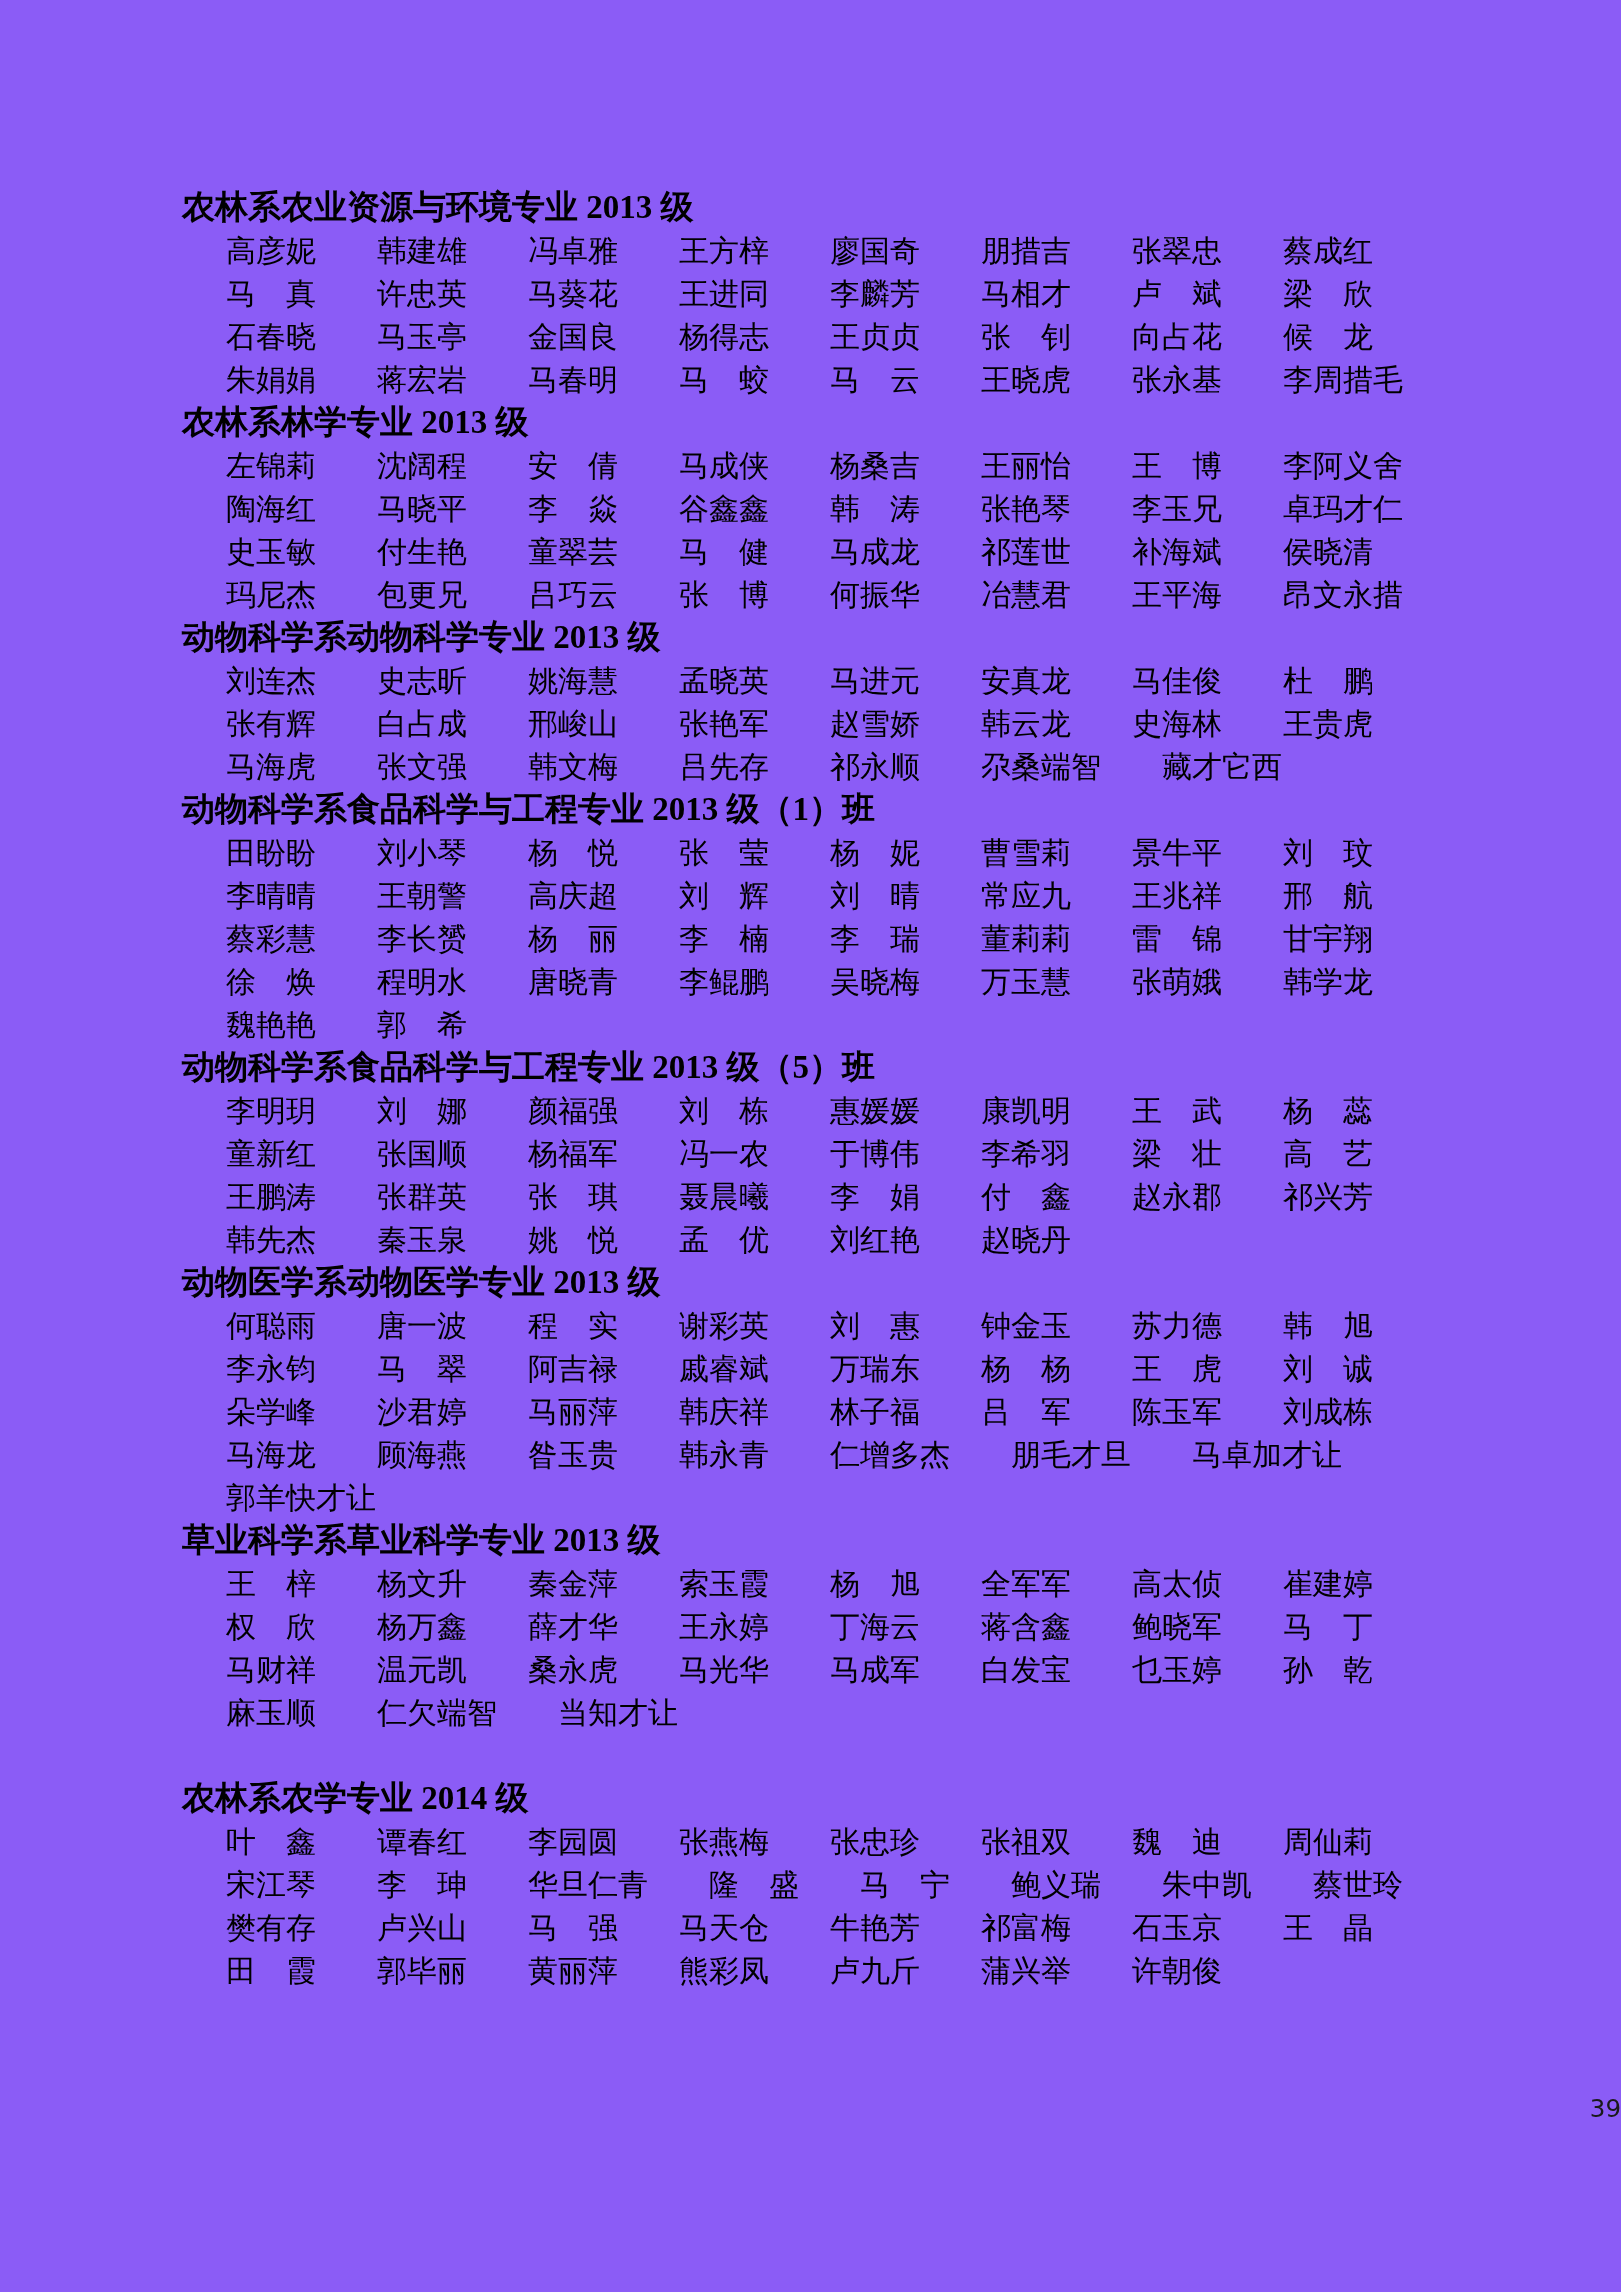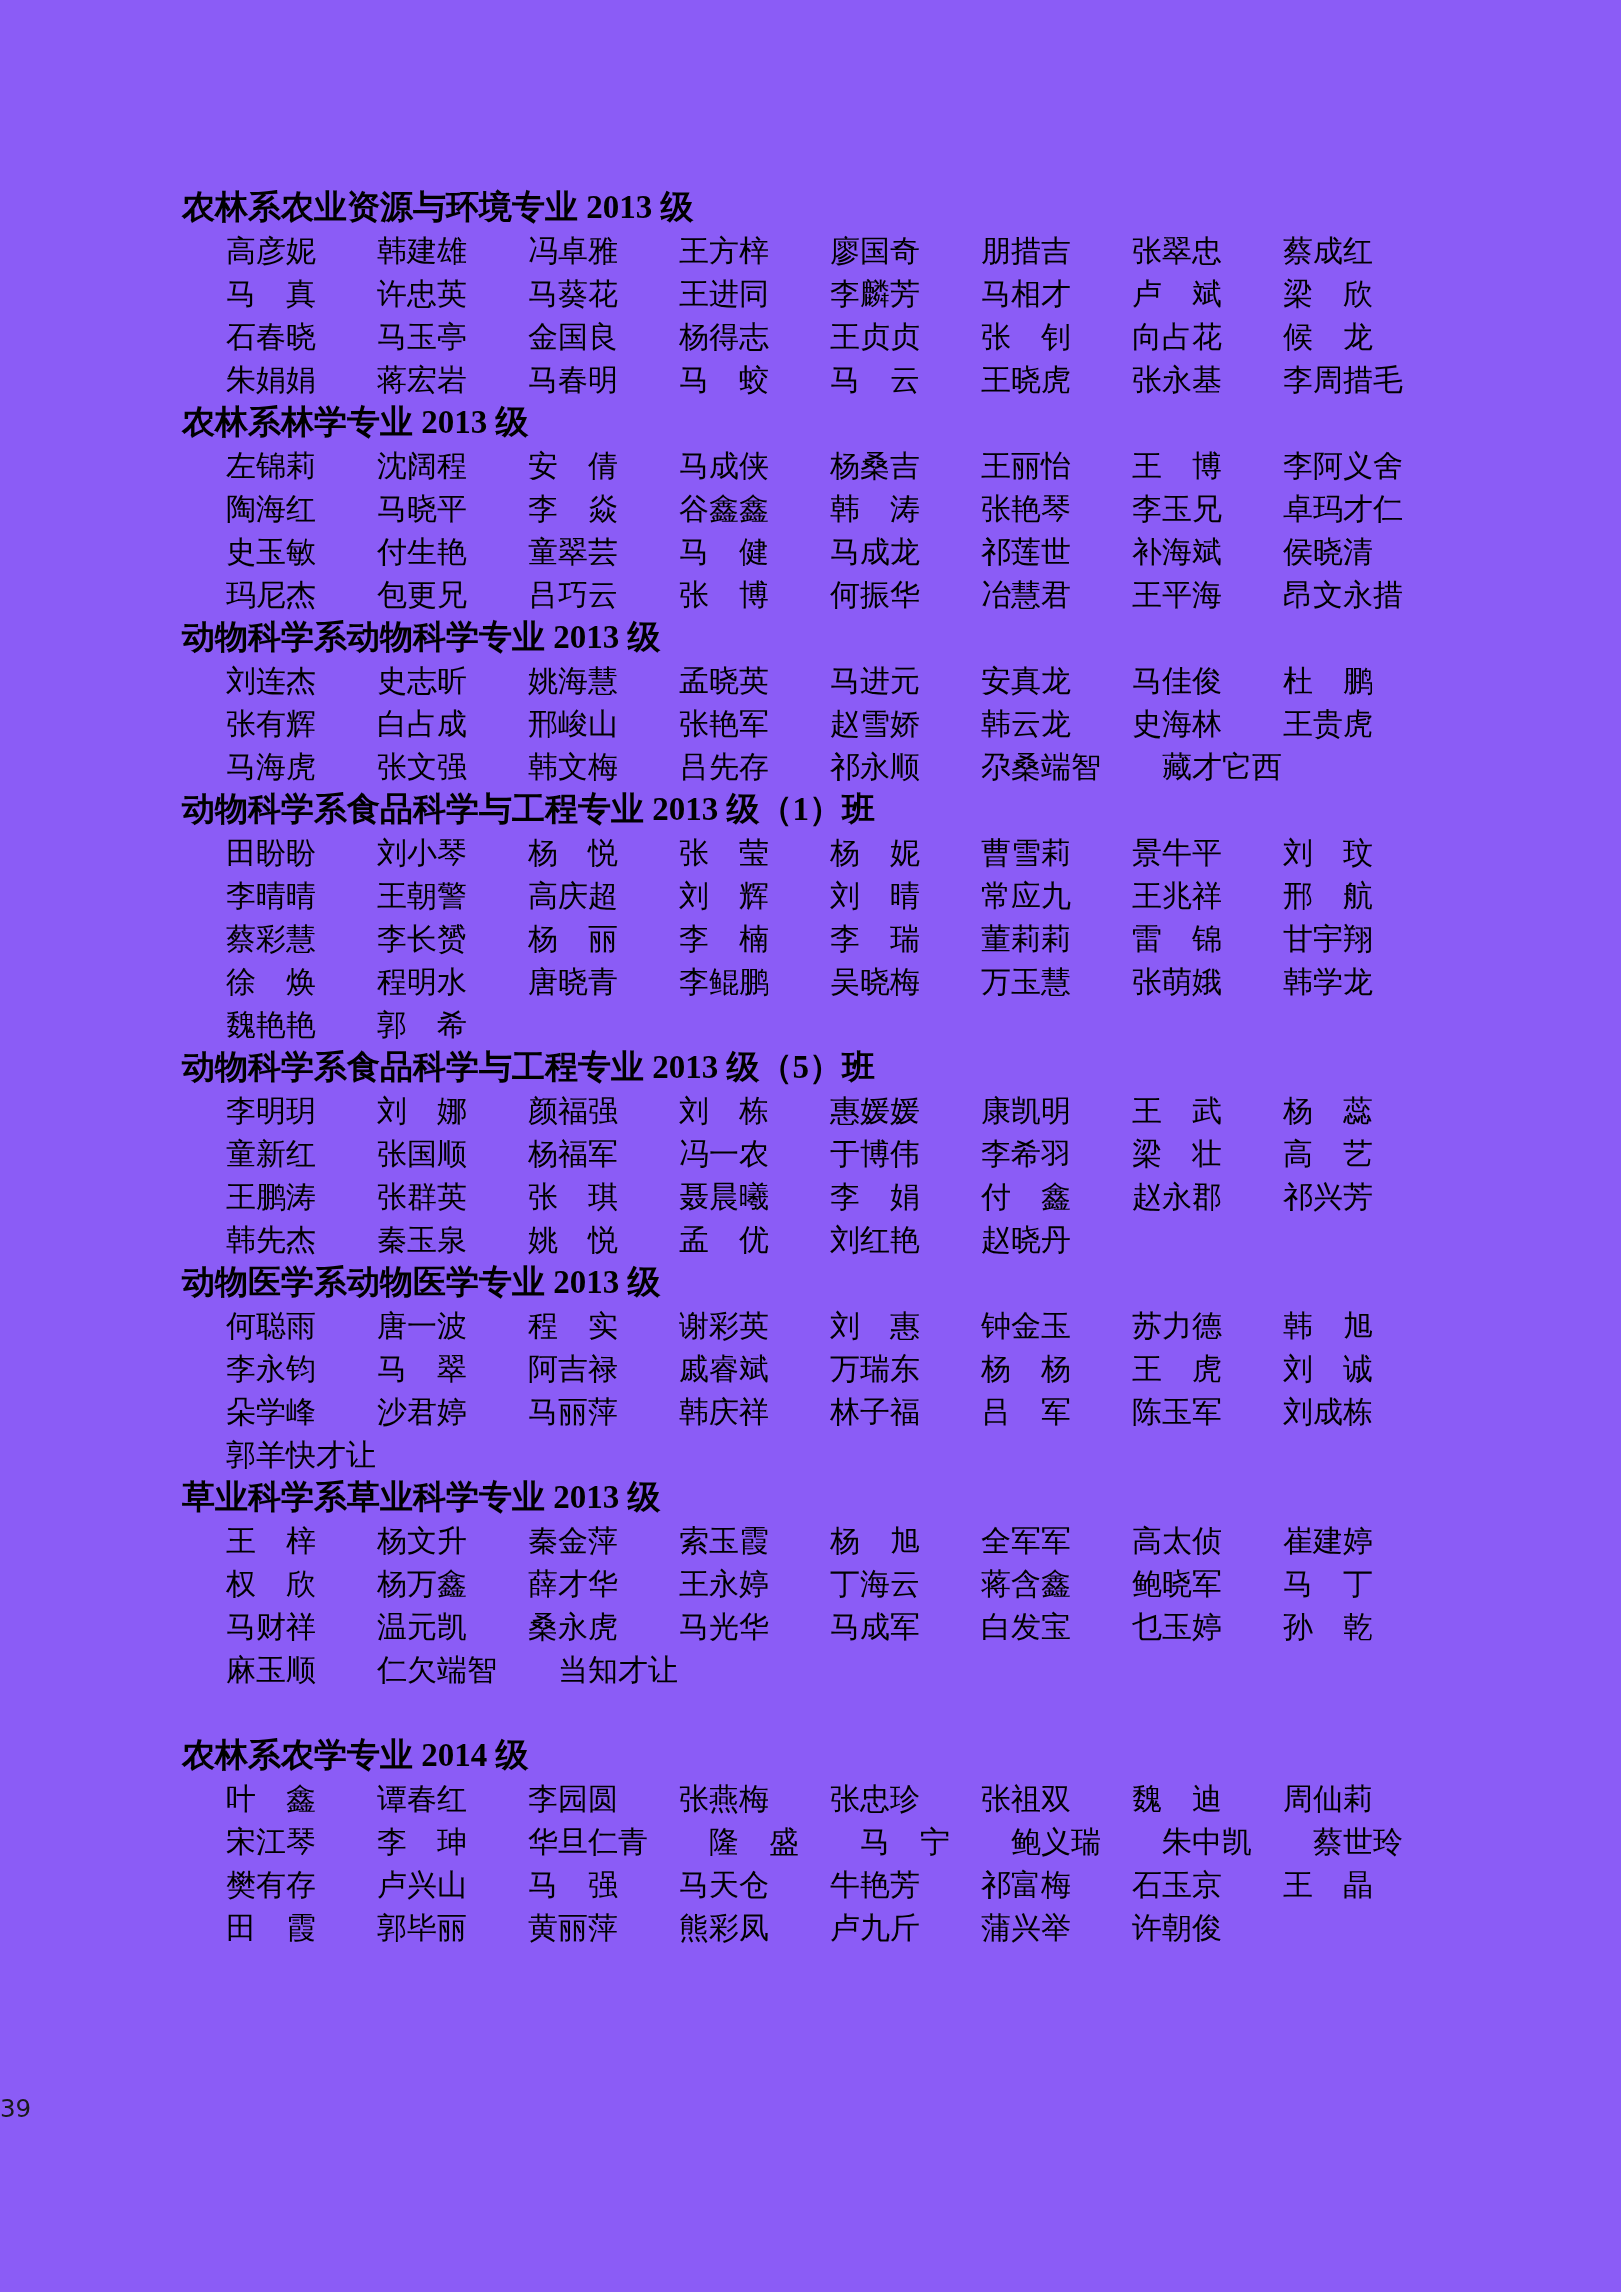--- a/index.html
+++ b/index.html
@@ -43,21 +43,21 @@
     display: inline-block;
     margin-right: 61px;
   }
   .name:last-child { margin-right: 0; }
   .section-spacer { height: 43px; }
   .page-number {
     position: absolute;
     top: 2094px;
     left: 0;
     width: 100%;
-    text-align: left;
+    text-align: right;
     font-family: "DejaVu Sans", "Liberation Sans", sans-serif;
     font-size: 24.5px;
     color: #1a1a1a;
   }
 </style>
 </head>
 <body>
 
 <div class="page">
   <main class="content" id="roster">
@@ -94,20 +94,21 @@
         <p class="row"><span class="name">李明玥</span><span class="name">刘　娜</span><span class="name">颜福强</span><span class="name">刘　栋</span><span class="name">惠媛媛</span><span class="name">康凯明</span><span class="name">王　武</span><span class="name">杨　蕊</span></p>
         <p class="row"><span class="name">童新红</span><span class="name">张国顺</span><span class="name">杨福军</span><span class="name">冯一农</span><span class="name">于博伟</span><span class="name">李希羽</span><span class="name">梁　壮</span><span class="name">高　艺</span></p>
         <p class="row"><span class="name">王鹏涛</span><span class="name">张群英</span><span class="name">张　琪</span><span class="name">聂晨曦</span><span class="name">李　娟</span><span class="name">付　鑫</span><span class="name">赵永郡</span><span class="name">祁兴芳</span></p>
         <p class="row"><span class="name">韩先杰</span><span class="name">秦玉泉</span><span class="name">姚　悦</span><span class="name">孟　优</span><span class="name">刘红艳</span><span class="name">赵晓丹</span></p>
       </section>
       <section class="section">
         <h2 class="heading">动物医学系动物医学专业 2013 级</h2>
         <p class="row"><span class="name">何聪雨</span><span class="name">唐一波</span><span class="name">程　实</span><span class="name">谢彩英</span><span class="name">刘　惠</span><span class="name">钟金玉</span><span class="name">苏力德</span><span class="name">韩　旭</span></p>
         <p class="row"><span class="name">李永钧</span><span class="name">马　翠</span><span class="name">阿吉禄</span><span class="name">戚睿斌</span><span class="name">万瑞东</span><span class="name">杨　杨</span><span class="name">王　虎</span><span class="name">刘　诚</span></p>
         <p class="row"><span class="name">朵学峰</span><span class="name">沙君婷</span><span class="name">马丽萍</span><span class="name">韩庆祥</span><span class="name">林子福</span><span class="name">吕　军</span><span class="name">陈玉军</span><span class="name">刘成栋</span></p>
+        <p class="row"><span class="name">马海龙</span><span class="name">顾海燕</span><span class="name">昝玉贵</span><span class="name">韩永青</span><span class="name">仁增多杰</span><span class="name">朋毛才旦</span><span class="name">马卓加才让</span></p>
         <p class="row"><span class="name">郭羊快才让</span></p>
       </section>
       <section class="section">
         <h2 class="heading">草业科学系草业科学专业 2013 级</h2>
         <p class="row"><span class="name">王　梓</span><span class="name">杨文升</span><span class="name">秦金萍</span><span class="name">索玉霞</span><span class="name">杨　旭</span><span class="name">全军军</span><span class="name">高太侦</span><span class="name">崔建婷</span></p>
         <p class="row"><span class="name">权　欣</span><span class="name">杨万鑫</span><span class="name">薛才华</span><span class="name">王永婷</span><span class="name">丁海云</span><span class="name">蒋含鑫</span><span class="name">鲍晓军</span><span class="name">马　丁</span></p>
         <p class="row"><span class="name">马财祥</span><span class="name">温元凯</span><span class="name">桑永虎</span><span class="name">马光华</span><span class="name">马成军</span><span class="name">白发宝</span><span class="name">乜玉婷</span><span class="name">孙　乾</span></p>
         <p class="row"><span class="name">麻玉顺</span><span class="name">仁欠端智</span><span class="name">当知才让</span></p>
       </section>
       <div class="section-spacer"></div>

